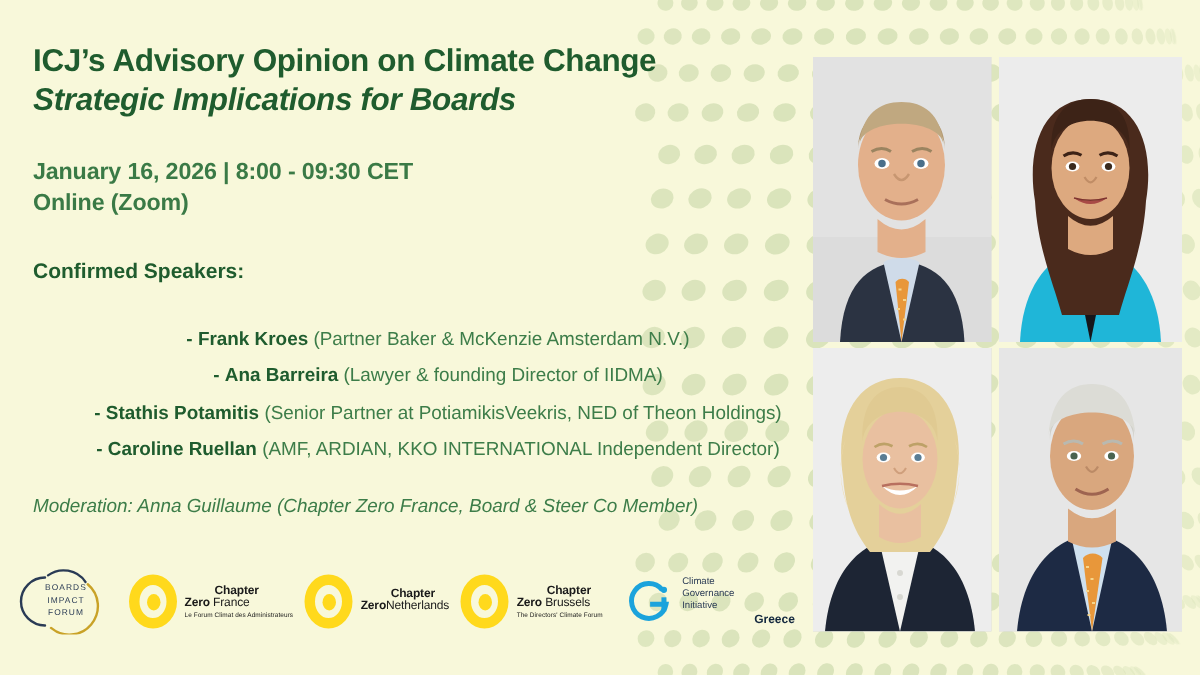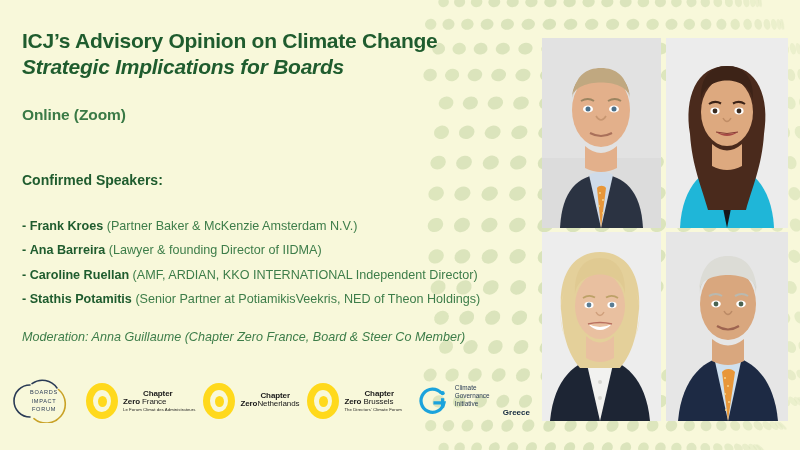--- a/index.html
+++ b/index.html
@@ -29,21 +29,21 @@
     font-size:15.5px; font-weight:bold; line-height:1.38;
     color:#3a7a46; letter-spacing:-0.1px;
   }
   .datetime .l2 { display:block; }
 
   .speakers-head {
     position:absolute; left:4px; top:172px;
     font-size:14px; font-weight:bold; color:#1f5c2e;
   }
 
-  .speaker-list { position:absolute; left:4px; top:214px; width:540px; }
+  .speaker-list { position:absolute; left:4px; top:214px; width:540px;text-align:center; }
   .sp-row {
     font-size:12.6px; line-height:1.93; color:#3a7a46; white-space:nowrap;
   }
   .sp-row .dash { font-weight:bold; color:#1f5c2e; }
   .sp-row .nm   { font-weight:bold; color:#1f5c2e; }
   .sp-row .ds   { font-weight:normal; color:#3d7d49; }
 
   .moderation {
     position:absolute; left:4px; top:330px;
     font-size:12.6px; font-style:italic; color:#3d7d49; white-space:nowrap;
@@ -469,45 +469,46 @@
   </svg>
 
   <div class="content">
 
     <h1 class="title">
       <span>ICJ’s Advisory Opinion on Climate Change</span>
       <span class="l2">Strategic Implications for Boards</span>
     </h1>
 
     <div class="datetime">
+      <span>January 16, 2026 | 8:00 - 09:30 CET</span>
       <span class="l2">Online (Zoom)</span>
     </div>
 
     <div class="speakers-head">Confirmed Speakers:</div>
 
     <div class="speaker-list">
       <div class="sp-row">
         <span class="dash">-</span>
         <span class="nm">Frank Kroes</span>
         <span class="ds">(Partner Baker &amp; McKenzie Amsterdam N.V.)</span>
       </div>
       <div class="sp-row">
         <span class="dash">-</span>
         <span class="nm">Ana Barreira</span>
         <span class="ds">(Lawyer &amp; founding Director of IIDMA)</span>
       </div>
       <div class="sp-row">
         <span class="dash">-</span>
+        <span class="nm">Stathis Potamitis</span>
+        <span class="ds">(Senior Partner at PotiamikisVeekris, NED of Theon Holdings)</span>
+      </div>
+      <div class="sp-row">
+        <span class="dash">-</span>
         <span class="nm">Caroline Ruellan</span>
         <span class="ds">(AMF, ARDIAN, KKO INTERNATIONAL Independent Director)</span>
-      </div>
-      <div class="sp-row">
-        <span class="dash">-</span>
-        <span class="nm">Stathis Potamitis</span>
-        <span class="ds">(Senior Partner at PotiamikisVeekris, NED of Theon Holdings)</span>
       </div>
     </div>
 
     <div class="moderation">Moderation: Anna Guillaume (Chapter Zero France, Board &amp; Steer Co Member)</div>
   </div>
 
   <div class="logos">
 
     <div class="logo bif">
       <svg viewBox="0 0 68 44">

